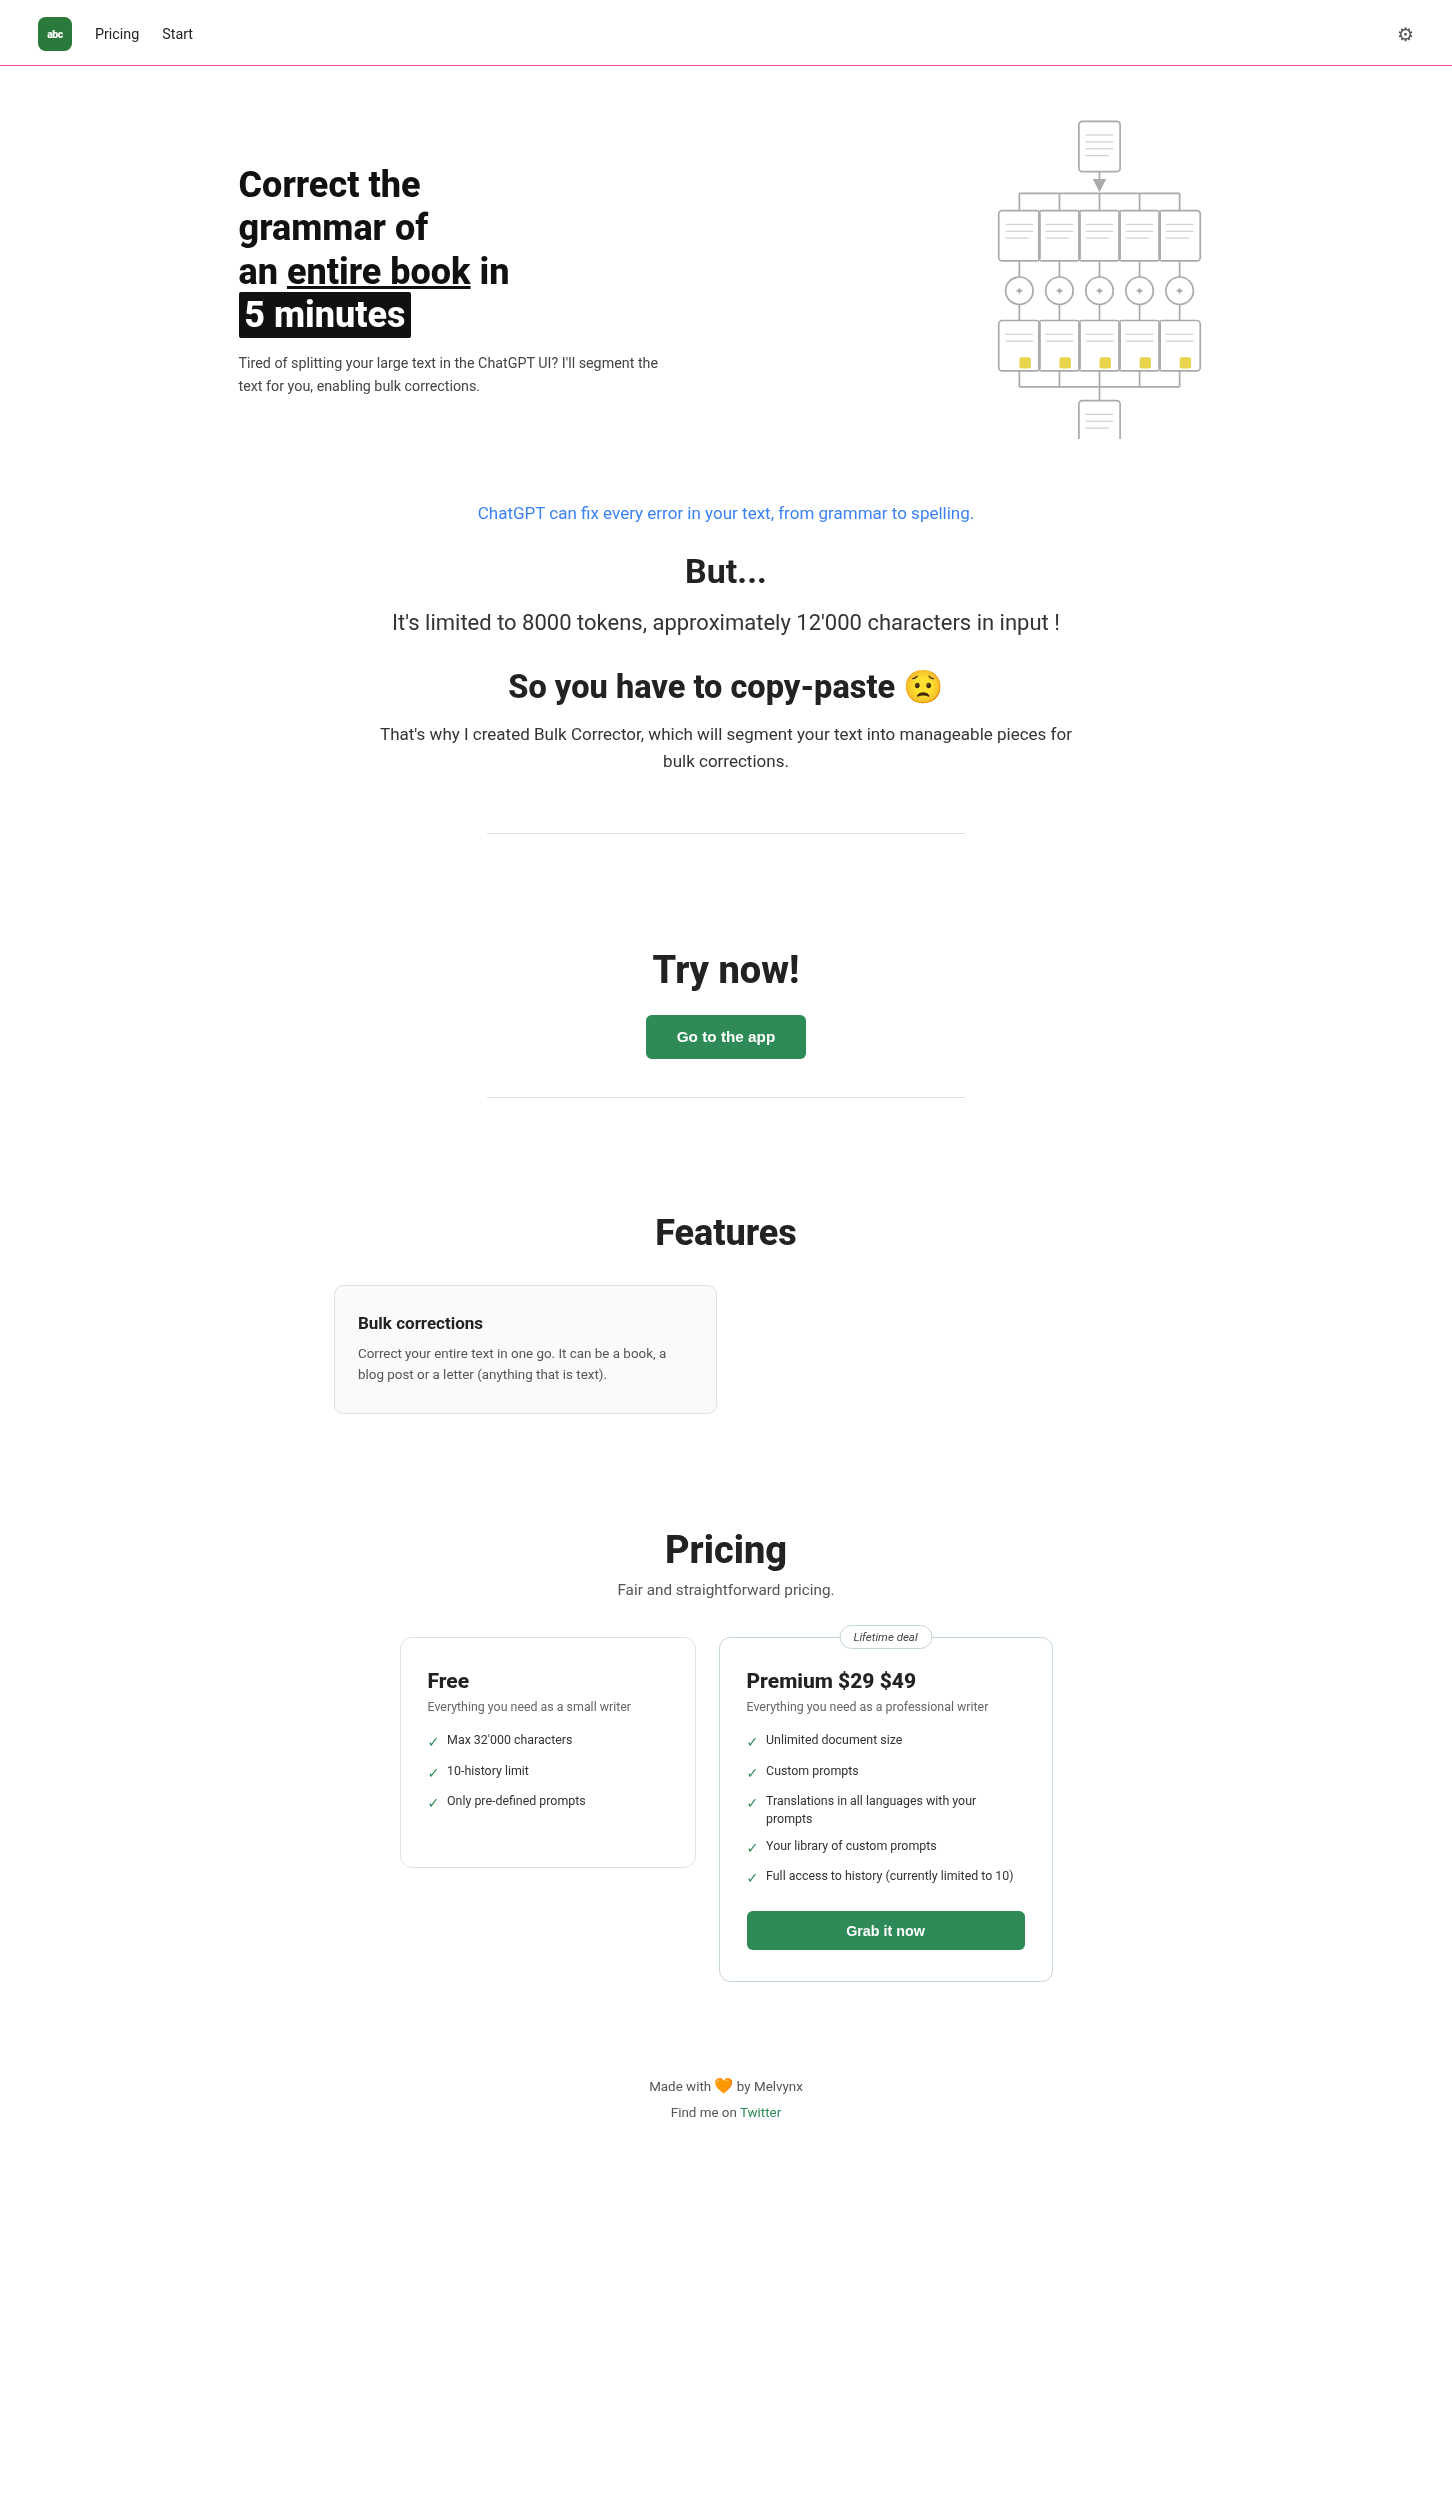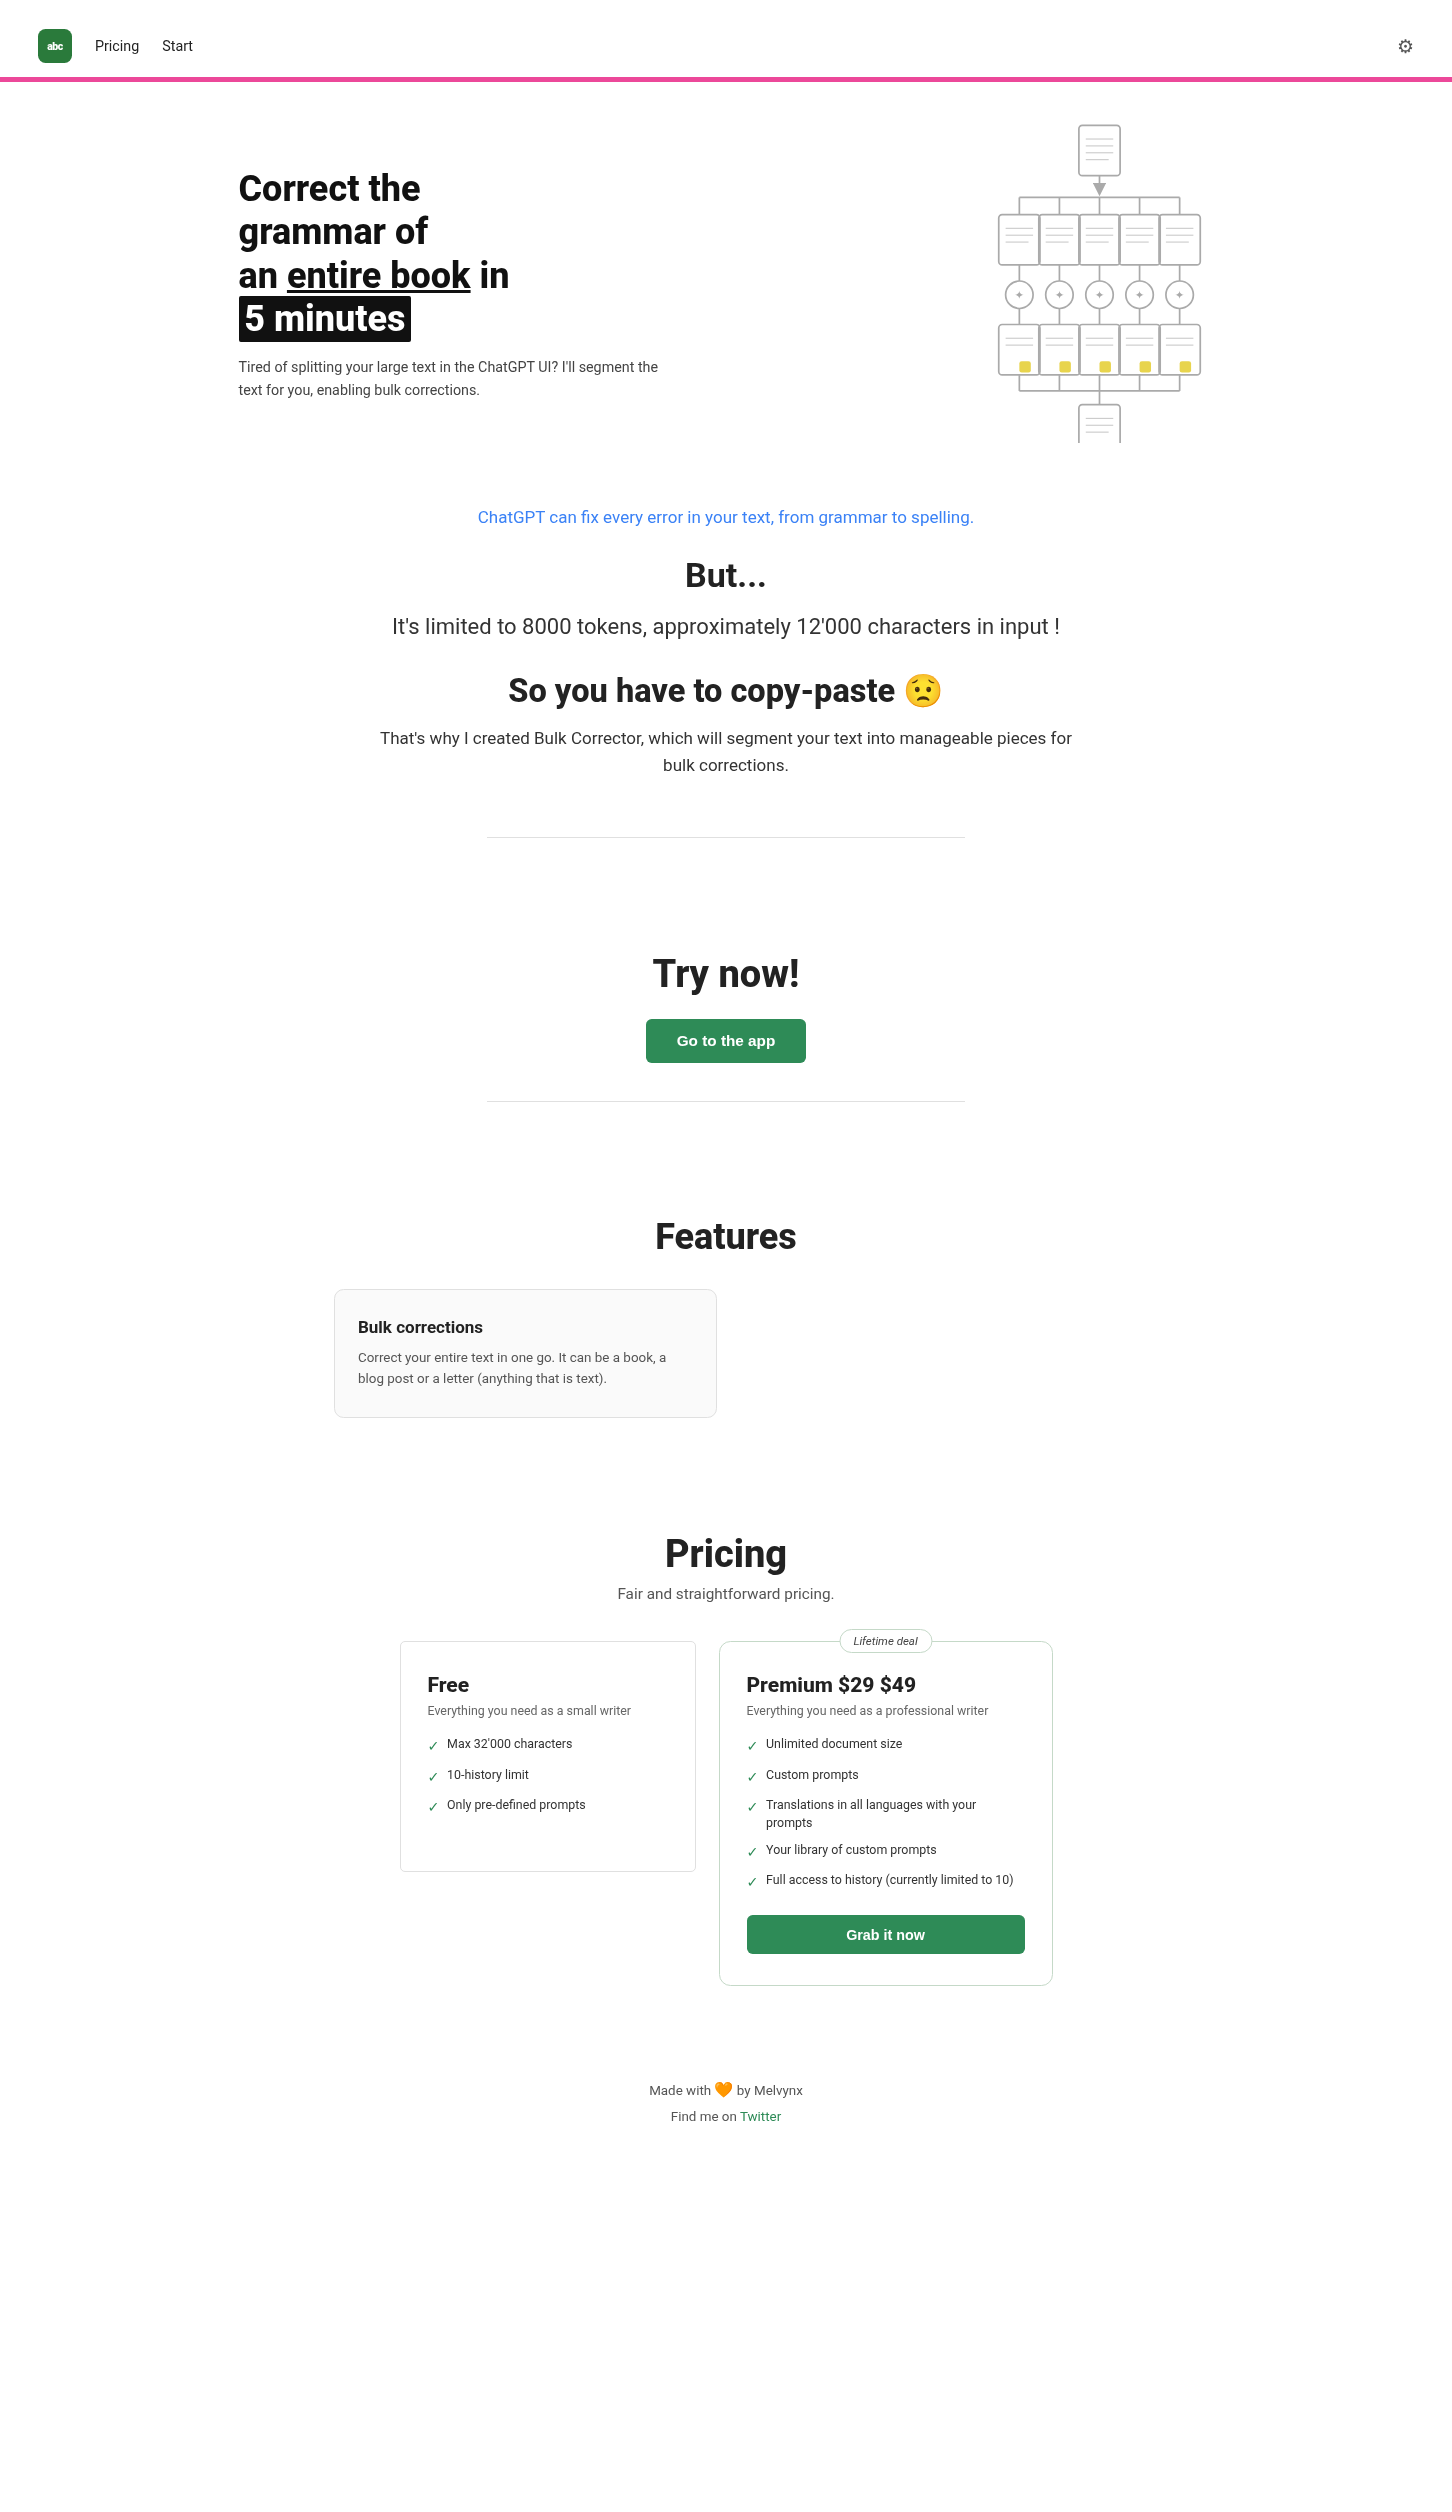--- a/index.html
+++ b/index.html
@@ -1,22 +1,22 @@
 <!DOCTYPE html>
 <html><head>
   <meta charset="utf-8">
   <style>
     * { box-sizing: border-box; margin: 0; padding: 0; }
     body { font-family: -apple-system, BlinkMacSystemFont, 'Segoe UI', Roboto, sans-serif; background: #fff; color: #222; }
 
     
     nav {
       display: flex; align-items: center; justify-content: space-between;
-      padding: 13.4px 38px; border-bottom: 5px solid #ec4899;
-      position: sticky; top: 16px; background: #fff; z-index: 100;
+      padding: 13.4px 38px; border-bottom: 1px solid #ec4899;
+      position: sticky; top: 4px; background: #fff; z-index: 100;
     }
     .nav-left { display: flex; align-items: center; gap: 23px; }
     .logo-box {
       width: 34px; height: 34px; background: #2a7a3b; border-radius: 7.6px;
       display: flex; align-items: center; justify-content: center;
       color: #fff; font-weight: 900; font-size: 10.5px; letter-spacing: -0.5px;
     }
     .nav-link { font-size: 14.3px; color: #222; text-decoration: none; cursor: pointer; }
     .nav-settings { font-size: 19px; cursor: pointer; color: #555; }
 
@@ -67,21 +67,21 @@
     .feature-card-title { font-size: 17px; font-weight: 700; margin-bottom: 9.6px; }
     .feature-card-desc { font-size: 13.4px; color: #555; line-height: 1.6; }
 
     
     .pricing-section { max-width: 784px; margin: 0 auto; padding: 57px 38px; text-align: center; }
     .pricing-title { font-size: 38px; font-weight: 800; margin-bottom: 9.6px; }
     .pricing-subtitle { font-size: 15.3px; color: #555; margin-bottom: 38px; }
     .pricing-cards { display: flex; gap: 23px; justify-content: center; align-items: flex-start; }
 
     .price-card-free {
-      border: 1px solid #e0e0e0; border-radius: 5px; padding: 31px 27px;
+      border: 1px solid #e0e0e0; border-radius: 12px; padding: 31px 27px;
       flex: 1; max-width: 296px; background: #fff; text-align: left;
     }
     .price-card-premium {
       border: 1px solid #c5d9c8; border-radius: 11.5px; padding: 31px 27px;
       flex: 1; max-width: 334px; background: #fff; text-align: left;
       position: relative;
     }
     .lifetime-badge {
       position: absolute; top: -13.4px; left: 50%; transform: translateX(-50%);
       background: #fff; border: 1px solid #c5d9c8; border-radius: 19px;

